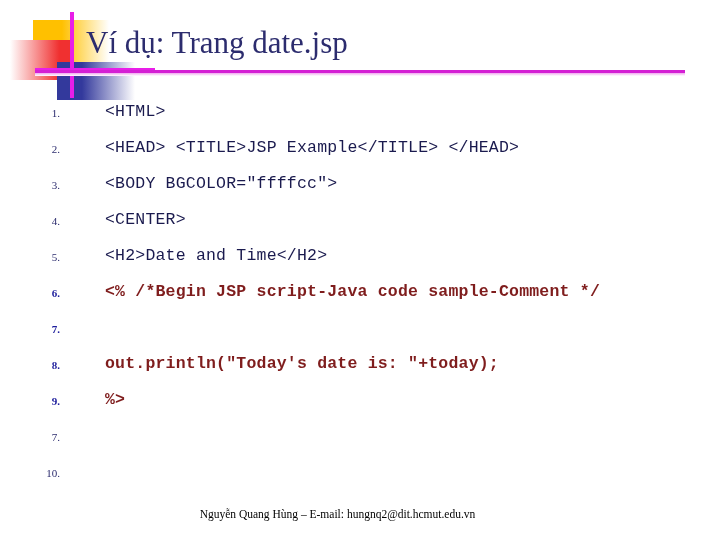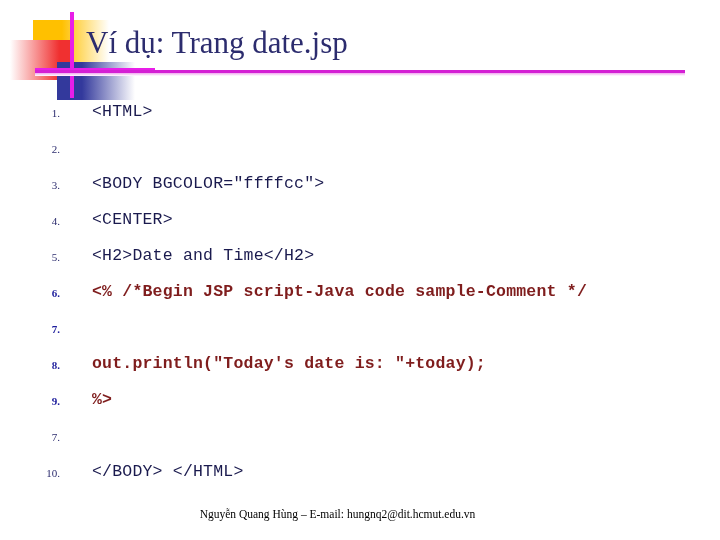--- a/index.html
+++ b/index.html
@@ -115,21 +115,21 @@
     left: 20px;
     width: 40px;
     text-align: right;
     top: 9px;
     font-family: "Liberation Serif", serif;
     font-size: 11px;
     color: #2c2c6e;
   }
   .txt {
     position: absolute;
-    left: 92px;
+    left: 105px;
     top: 4px;
     font-family: "Liberation Mono", monospace;
     font-size: 16.5px;
     letter-spacing: 0.2px;
     color: #1a1a4e;
     white-space: pre;
   }
   .code-row.bold .num {
     font-weight: bold;
     color: #1d1d9c;
@@ -167,20 +167,21 @@
 <div id="rule"></div>
 <div id="rule-soft"></div>
 
 <div id="code-list">
     <div class="code-row">
       <span class="num">1.</span>
       <span class="txt">&lt;HTML&gt;</span>
     </div>
     <div class="code-row">
       <span class="num">2.</span>
+      <span class="txt">&lt;HEAD&gt; &lt;TITLE&gt;JSP Example&lt;/TITLE&gt; &lt;/HEAD&gt;</span>
     </div>
     <div class="code-row">
       <span class="num">3.</span>
       <span class="txt">&lt;BODY BGCOLOR="ffffcc"&gt;</span>
     </div>
     <div class="code-row">
       <span class="num">4.</span>
       <span class="txt">&lt;CENTER&gt;</span>
     </div>
     <div class="code-row">
@@ -200,17 +201,16 @@
     </div>
     <div class="code-row bold">
       <span class="num">9.</span>
       <span class="txt">%&gt;</span>
     </div>
     <div class="code-row">
       <span class="num">7.</span>
     </div>
     <div class="code-row">
       <span class="num">10.</span>
-      <span class="txt">&lt;/BODY&gt; &lt;/HTML&gt;</span>
     </div>
   </div>
 
 <div id="footer">Nguyễn Quang Hùng – E-mail: hungnq2@dit.hcmut.edu.vn</div>
 
 </body></html>

